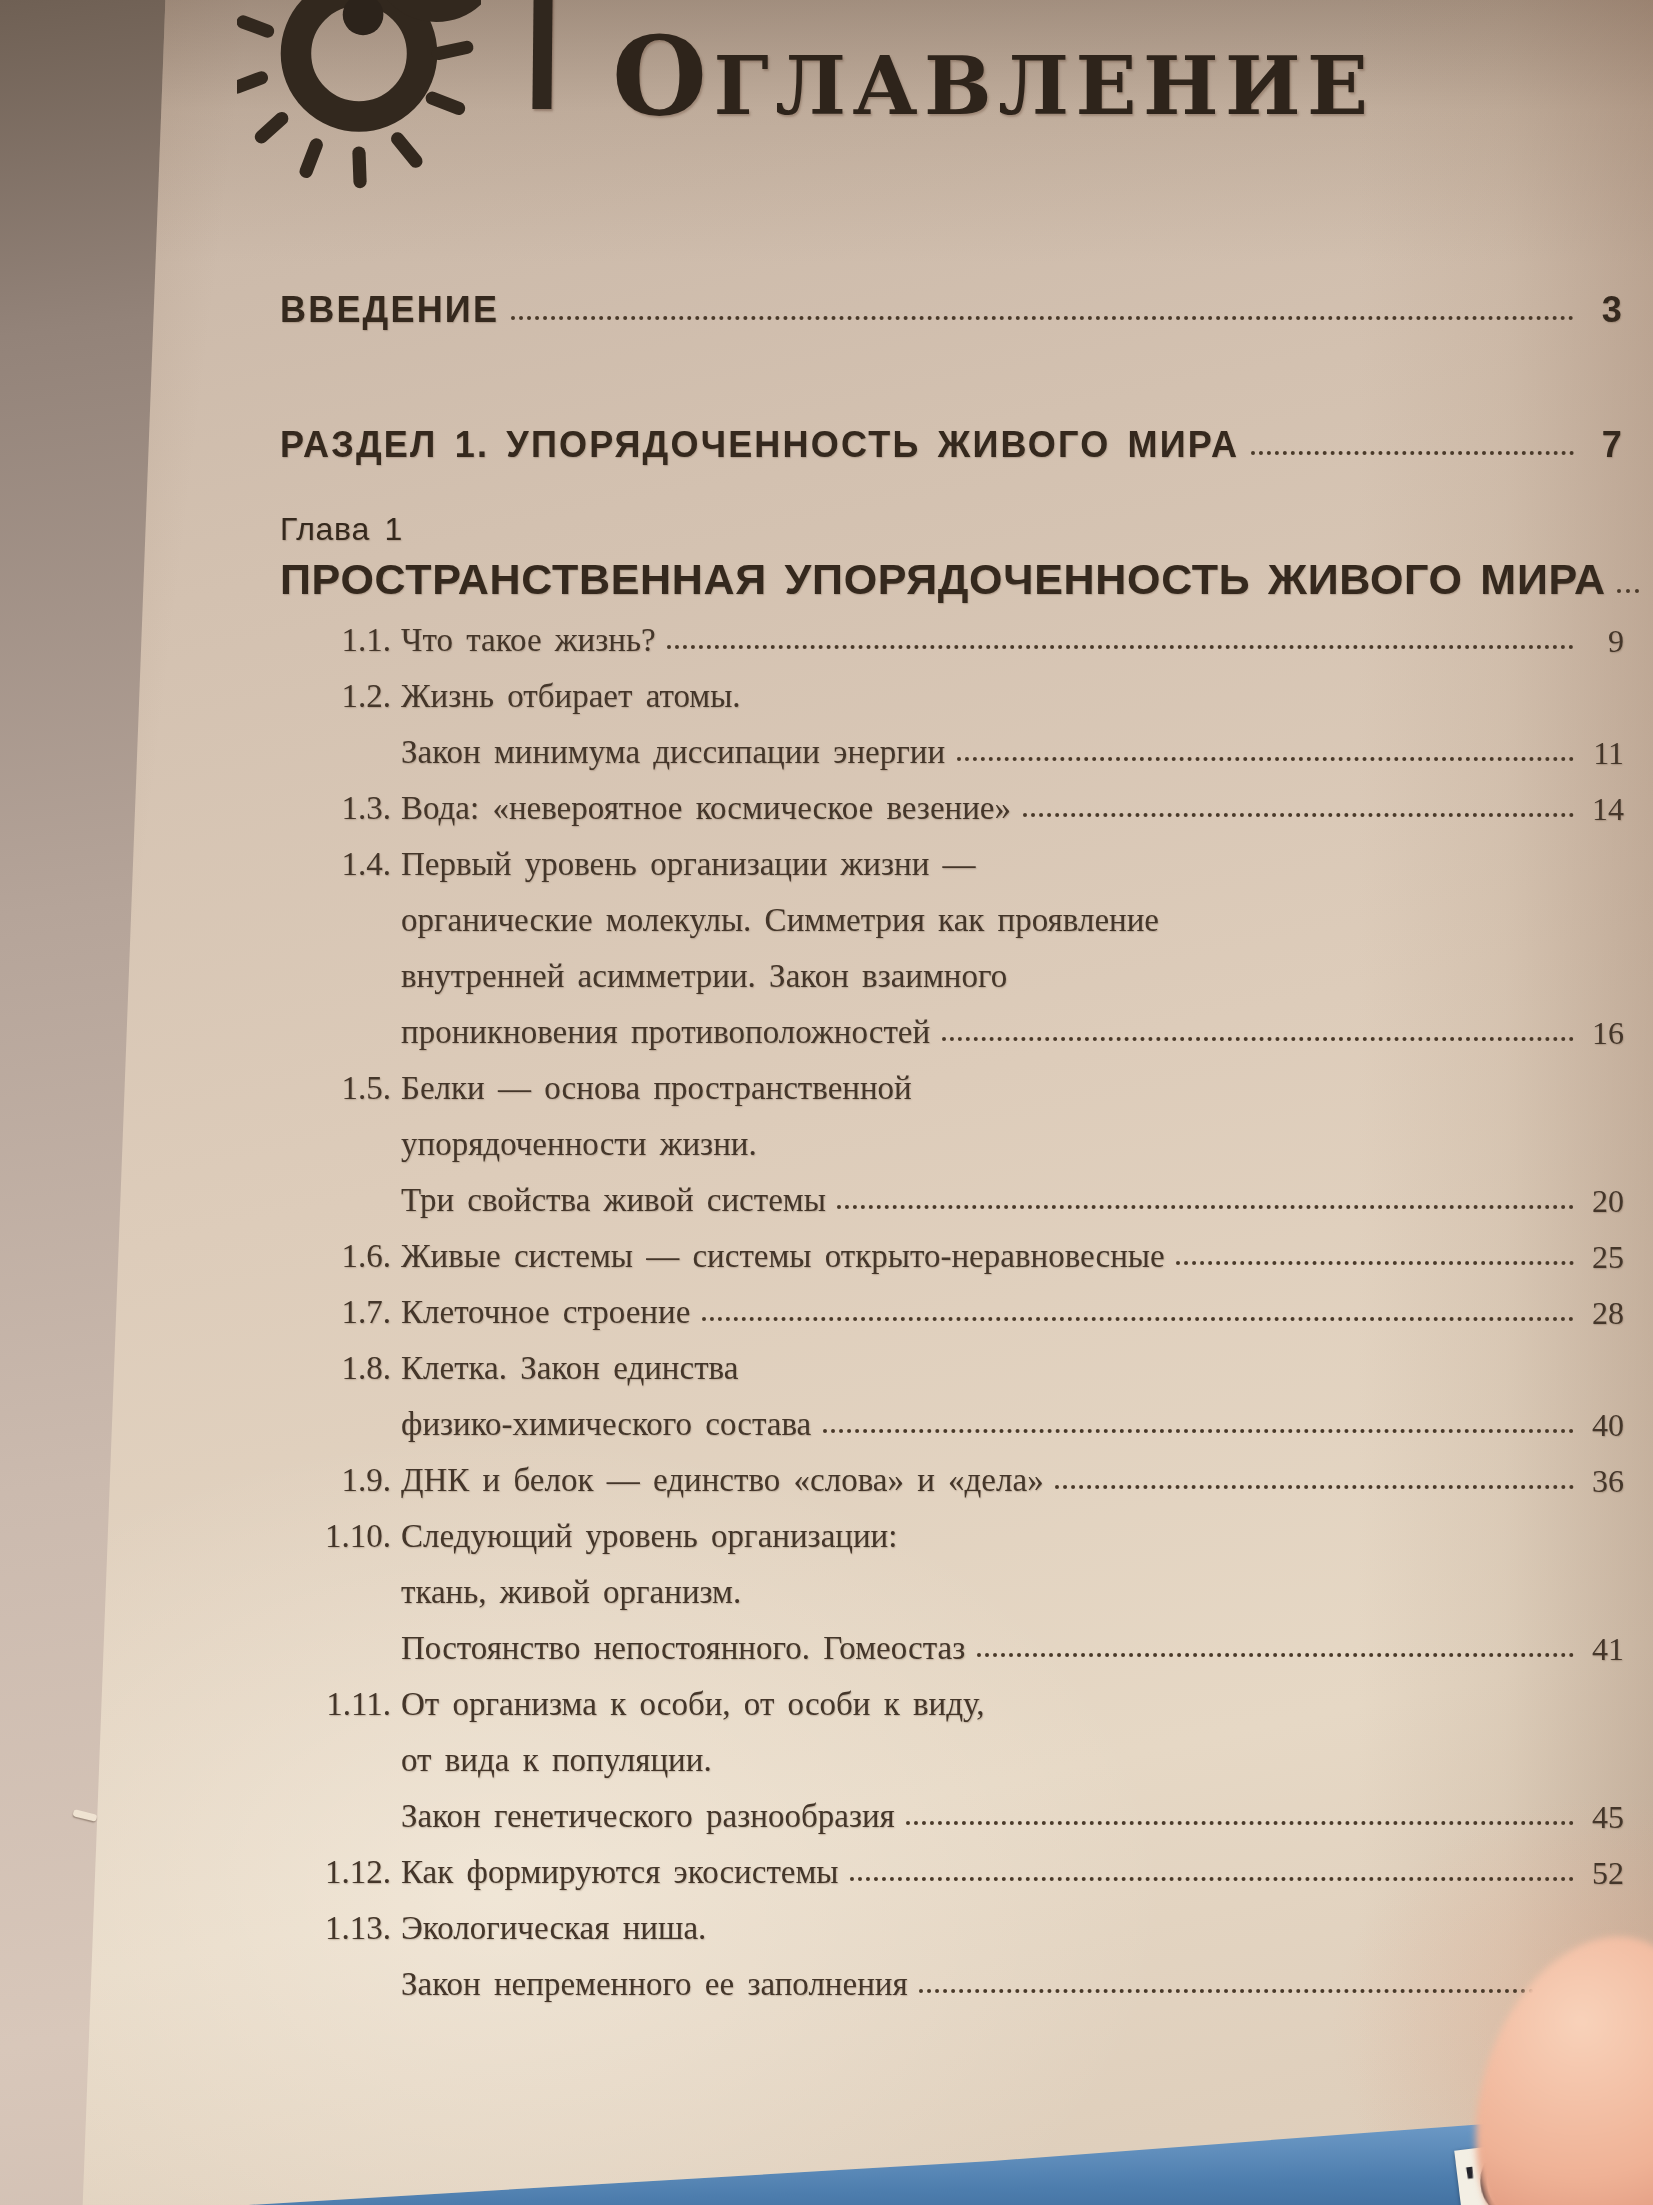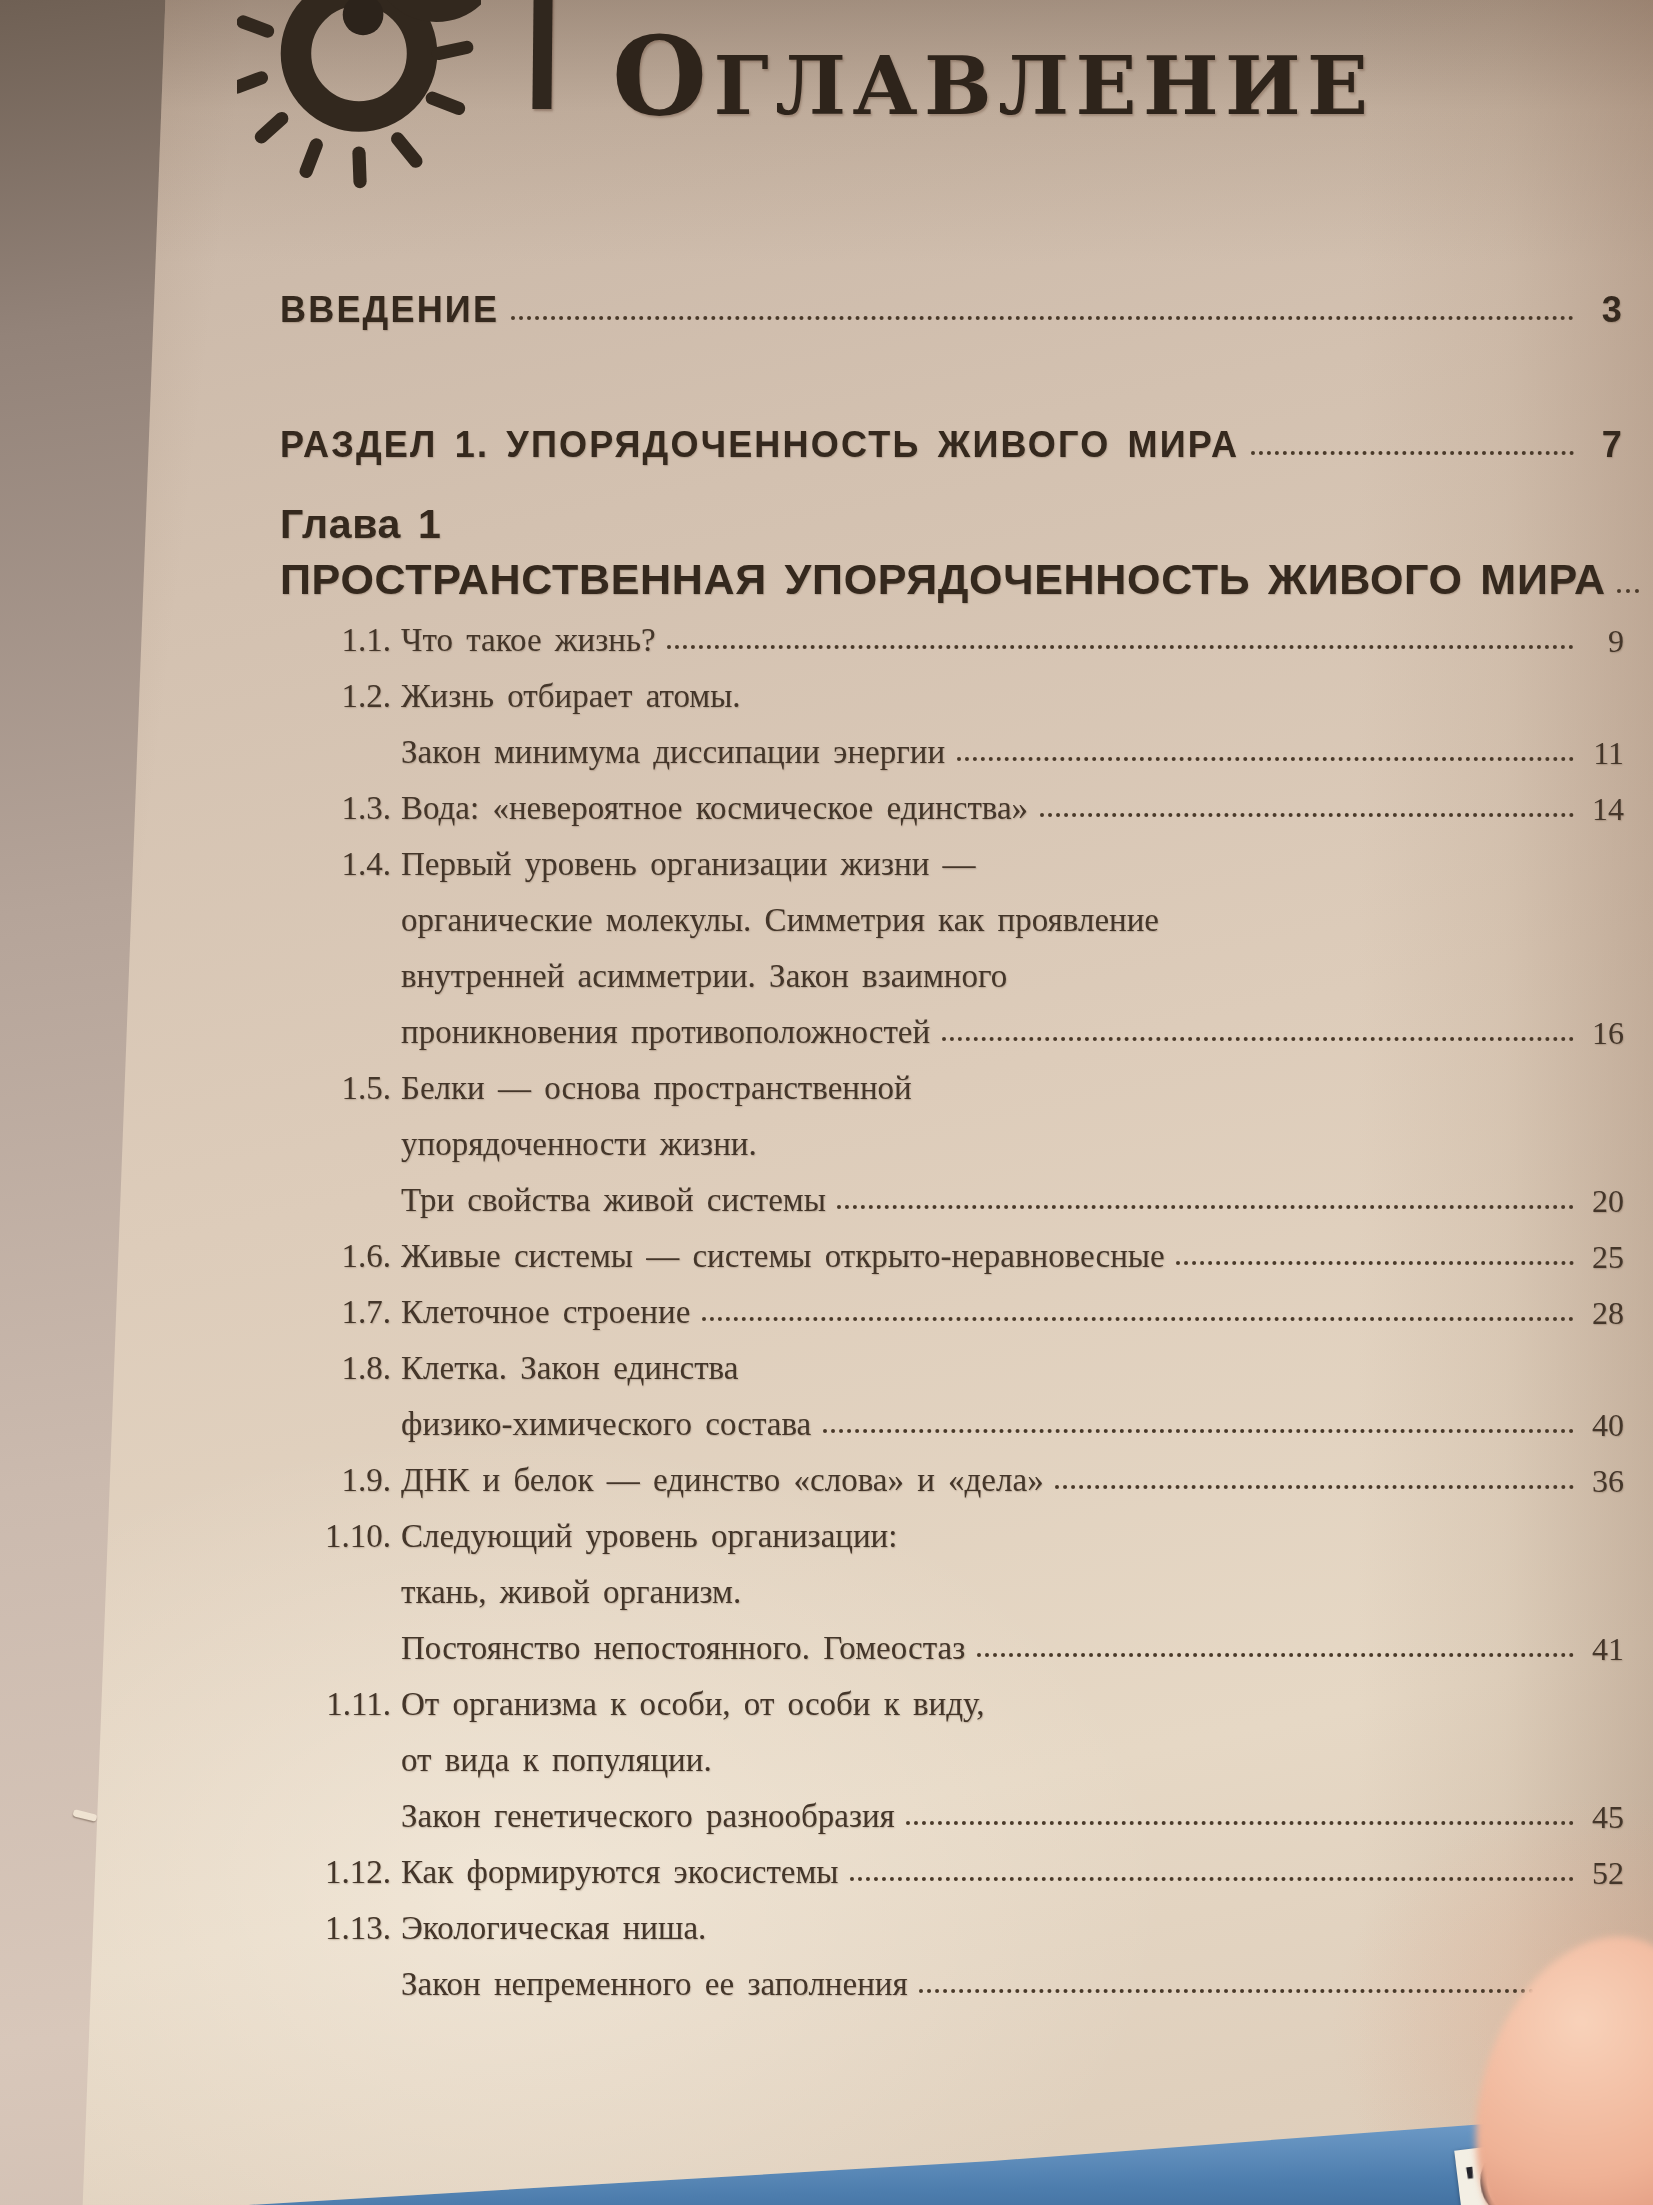--- a/index.html
+++ b/index.html
@@ -47,21 +47,21 @@
         text-shadow:0.7px 1.4px 1.4px rgba(96,72,52,.30);}
   .row .text{word-spacing:5px;}
   .row .dots{flex:1 1 21.5px;border-bottom:4.3px dotted #4a3a2a;margin:0 10px 17px 11.5px;min-width:21.5px;
         filter:blur(0.3px);}
   .row .pg{font-size:32px;min-width:40px;text-align:right;}
   .row.slab{color:#35291e;}
   .row.slab .text,.row.slab .pg{font-family:Liberation Sans, sans-serif;font-weight:bold;font-size:36px;letter-spacing:2.2px;}
   .row.sans{color:#35291e;}
   .row.sans .text,.row.sans .pg{font-family:"Liberation Sans",sans-serif;font-weight:bold;font-size:43px;letter-spacing:0.7px;}
   .row.chapter{color:#35291e;}
-  .row.chapter .text{font-family:"Liberation Sans",sans-serif;font-weight:bold;font-size:41px;letter-spacing:0.7px;}
+  .row.chapter .text{font-family:"Liberation Sans",sans-serif;font-weight:normal;font-size:32px;letter-spacing:0.7px;}
   .g1{margin-top:79px;}
   .g2{margin-top:26px;}
 
   
   .sticker{position:absolute;left:1459px;top:2136px;width:237px;height:93px;z-index:4;
         background:#f3efe4;transform:rotate(-7deg);overflow:hidden;
         box-shadow:0 1.4px 4.3px rgba(0,0,0,.35);}
   .sticker span{display:block;margin:5.7px 0 0 7.2px;font:bold 47px "Liberation Sans",sans-serif;
         color:#23232a;letter-spacing:1.4px;filter:blur(0.7px);}
   .finger{position:absolute;right:-50px;bottom:-65px;width:223px;height:337px;z-index:5;border-radius:50%;
@@ -147,21 +147,21 @@
 
         <div class="row entry">
           <span class="num"></span>
           <span class="text">Закон минимума диссипации энергии</span>
           <span class="dots"></span>
           <span class="pg">11</span>
         </div>
 
         <div class="row entry">
           <span class="num">1.3.</span>
-          <span class="text">Вода: «невероятное космическое единства»</span>
+          <span class="text">Вода: «невероятное космическое везение»</span>
           <span class="dots"></span>
           <span class="pg">14</span>
         </div>
 
         <div class="row entry">
           <span class="num">1.4.</span>
           <span class="text">Первый уровень организации жизни —</span>
         </div>
 
         <div class="row entry">

